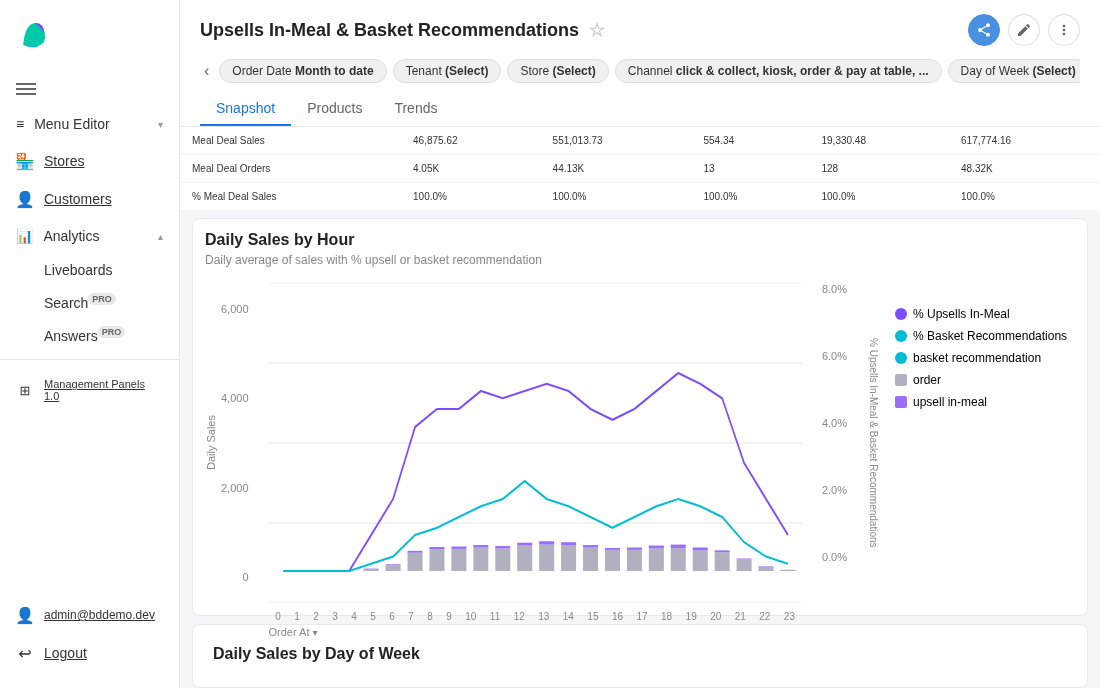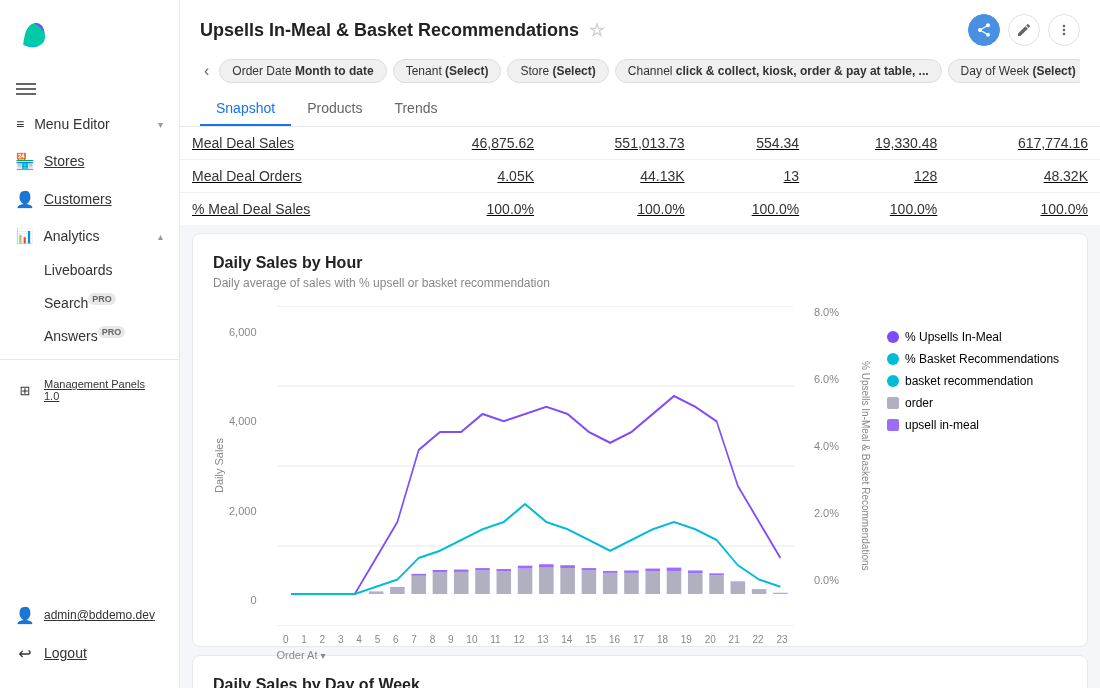--- a/index.html
+++ b/index.html
@@ -37,27 +37,27 @@
     .filter-chip strong { font-weight: 600; }
     .tabs { display: flex; gap: 0; margin-top: 8px; }
     .tab { padding: 8px 16px; font-size: 14px; color: #666; cursor: pointer; border-bottom: 2px solid transparent; }
     .tab.active { color: #1a73e8; border-bottom: 2px solid #1a73e8; font-weight: 500; }
 
     
     .content { flex: 1; overflow-y: auto; padding: 0; }
 
     
     .table-section { background: #fff; margin: 0; overflow-x: auto; }
-    table { width: 100%; border-collapse: collapse; font-size: 14px; text-decoration: underline; }
-    td { padding: 8px 12px; text-align: right; color: #333; border-bottom: 1px solid #f0f0f0; }
+    table { width: 100%; border-collapse: collapse; font-size: 10px; }
+    td { padding: 8px 12px; text-align: left; color: #333; border-bottom: 1px solid #f0f0f0; }
     td:first-child { text-align: left; }
     tr:last-child td { border-bottom: none; }
 
     
-    .chart-section { background: #fff; margin: 8px 12px; border-radius: 8px; padding: 20px; border: 1px solid #e8e8e8; }
+    .chart-section { background: #fff; margin: 8px 12px; border-radius: 8px; padding: 12px; border: 1px solid #e8e8e8; }
     .chart-title { font-size: 16px; font-weight: 600; color: #222; margin-bottom: 4px; }
     .chart-subtitle { font-size: 12px; color: #888; margin-bottom: 16px; }
 
     
     .chart-container { display: flex; gap: 16px; }
     .chart-area { flex: 1; position: relative; height: 320px; }
     .chart-legend { display: flex; flex-direction: column; gap: 8px; min-width: 180px; padding-top: 24px; font-size: 12px; }
     .legend-item { display: flex; align-items: center; gap: 6px; }
     .legend-dot { width: 12px; height: 12px; border-radius: 50%; flex-shrink: 0; }
     .legend-square { width: 12px; height: 12px; border-radius: 2px; flex-shrink: 0; }

